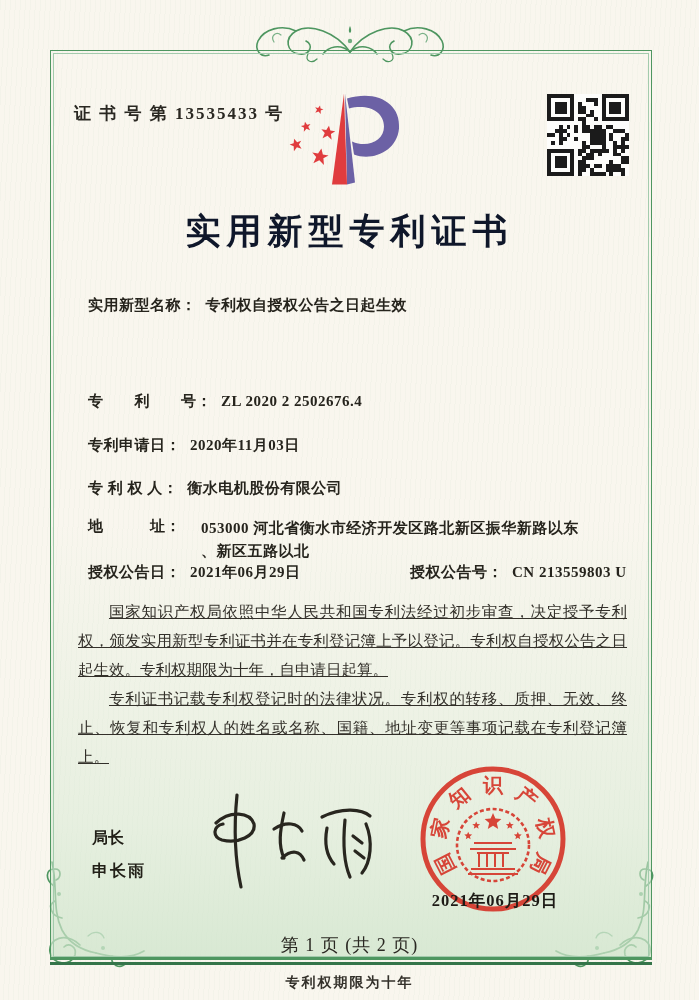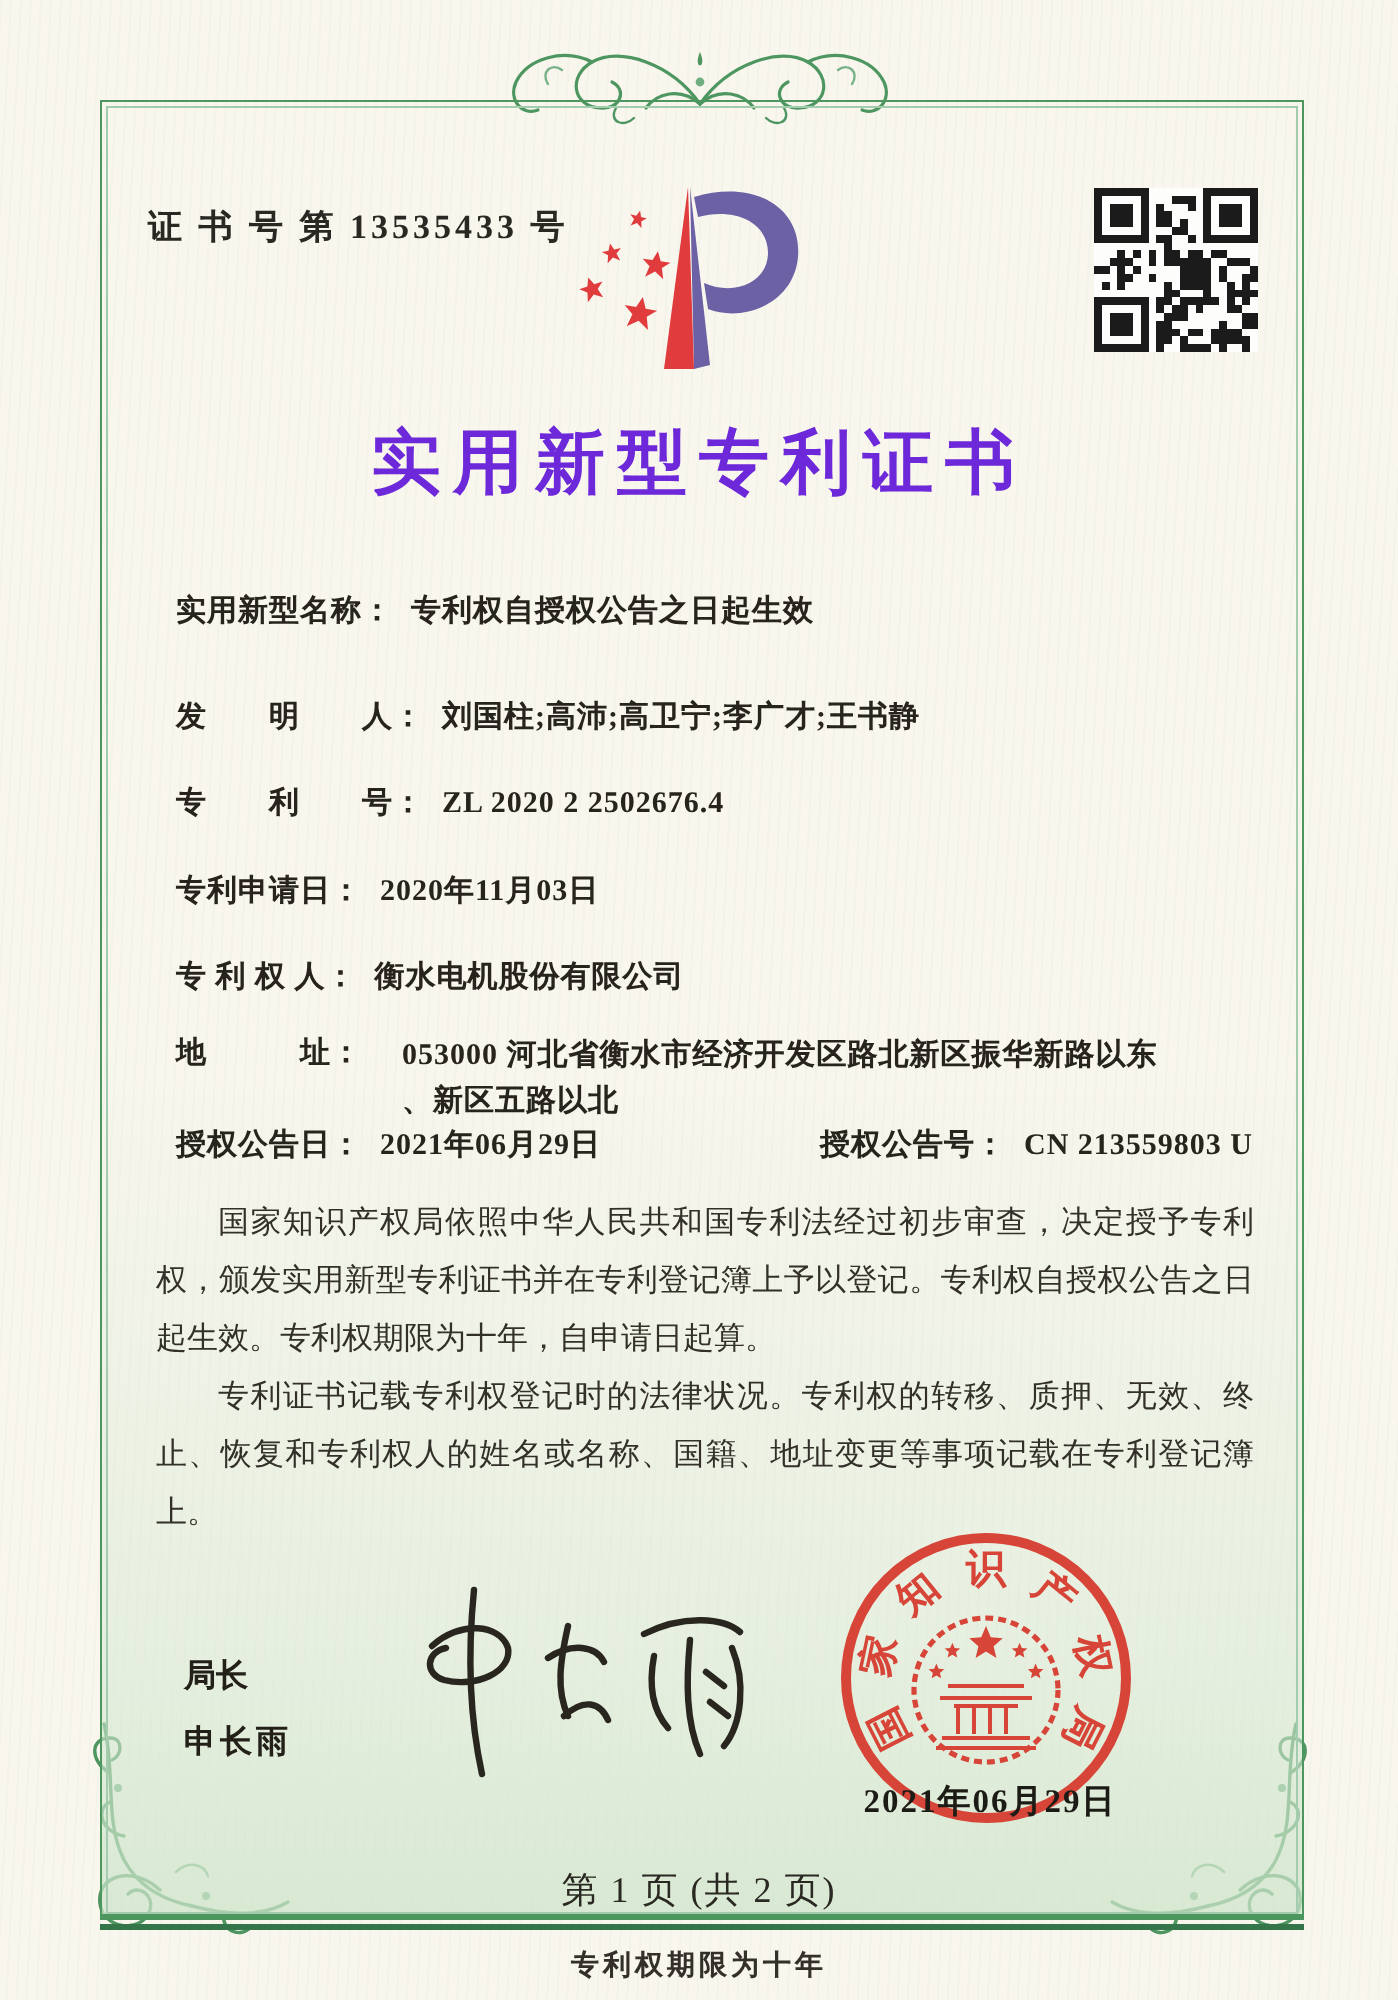--- a/index.html
+++ b/index.html
@@ -24,28 +24,28 @@
   }
   .frame-inner { position:absolute; inset:2px; border:1px solid #a3cbad; }
   .bottom-band {
     position:absolute; left:50px; top:957px; width:602px; height:9px;
     background:linear-gradient(180deg,#4e9660 0 2px, rgba(0,0,0,0) 2px 5px, #35754a 5px 8px, rgba(0,0,0,0) 8px);
   }
   .cert-no { position:absolute; left:74px; top:102px; font-size:17px; letter-spacing:2px; font-weight:600; color:#2a2822; }
   .logo { position:absolute; left:283px; top:88px; width:134px; height:106px; }
   .qr { position:absolute; left:547px; top:94px; width:82px; height:82px; background:#fdfdfb; }
   .title { position:absolute; left:0; top:208px; width:699px; text-align:center;
-           font-size:35px; font-weight:bold; letter-spacing:6px; color:#6d28d9; }
+           font-size:35px; font-weight:bold; letter-spacing:6px; color:#0f172a; }
   .field { position:absolute; left:88px; font-size:15px; font-weight:600; color:#26241d; letter-spacing:0.5px; white-space:nowrap; }
   .field .val { margin-left:9px; }
   .addr-val { display:inline-block; vertical-align:top; margin-left:9px; white-space:normal; }
   .addr-val div { line-height:23px;margin-left:11px; }
   .grant-no { position:absolute; left:322px; top:0; }
   .paras { position:absolute; left:78px; top:597px; width:549px; font-size:15.5px; line-height:29px;
-           color:#33302a; text-align:justify; }
+           color:#33302a; text-align:justify;text-decoration:underline; }
   .paras p { margin:0; text-indent:2em; }
   .signer-role { position:absolute; left:92px; top:828px; font-size:16px; font-weight:600; }
   .signer-name { position:absolute; left:92px; top:861px; font-size:16px; font-weight:600; letter-spacing:2px; }
   .signature { position:absolute; left:196px; top:783px; width:186px; height:112px; }
   .seal { position:absolute; left:417px; top:763px; width:152px; height:152px; opacity:0.93; }
   .seal svg { position:absolute; inset:0; }
   .seal .arc-ch { position:absolute; font-size:20px; font-weight:bold; color:#d6392c;
                   transform-origin:center; line-height:1; }
   .seal-date { position:absolute; left:412px; top:890px; width:166px; text-align:center;
                font-size:16.5px; font-weight:bold; letter-spacing:1px; color:#1d1b16; }
@@ -346,23 +346,20 @@
       <rect x="14" y="20" width="1" height="1" fill="#1b1b1b"></rect>
       <rect x="16" y="20" width="1" height="1" fill="#1b1b1b"></rect>
       <rect x="19" y="20" width="1" height="1" fill="#1b1b1b"></rect>
     </svg>
 
   <div class="title">实用新型专利证书</div>
 
   <div class="field" style="top:296px;">
     <span>实用新型名称：</span><span class="val">专利权自授权公告之日起生效</span>
   </div>
-  <div class="field" style="top:349px;">
-    <span>发　　明　　人：</span><span class="val">刘国柱;高沛;高卫宁;李广才;王书静</span>
-  </div>
   <div class="field" style="top:392px;">
     <span>专　　利　　号：</span><span class="val">ZL 2020 2 2502676.4</span>
   </div>
   <div class="field" style="top:436px;">
     <span>专利申请日：</span><span class="val">2020年11月03日</span>
   </div>
   <div class="field" style="top:479px;">
     <span>专 利 权 人：</span><span class="val">衡水电机股份有限公司</span>
   </div>
   <div class="field" style="top:517px;">

